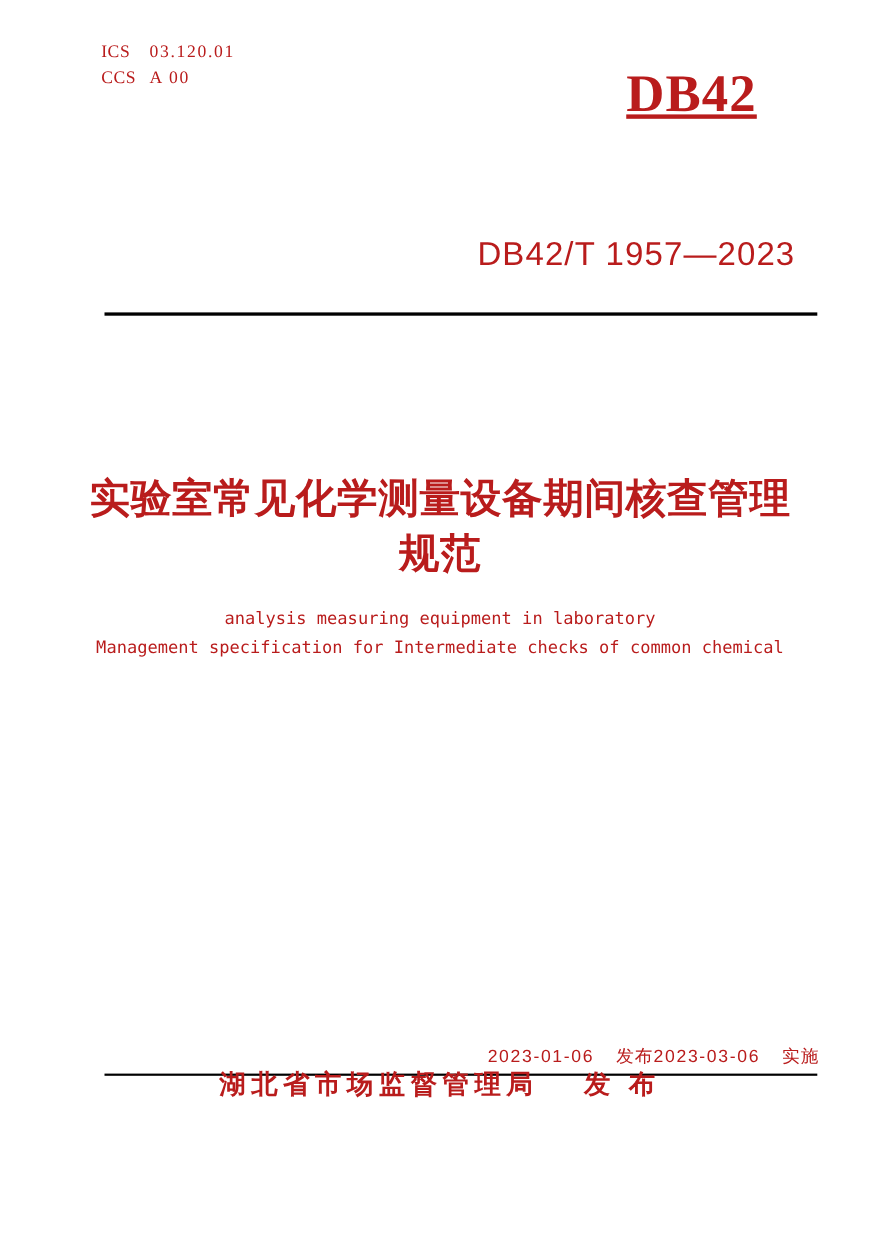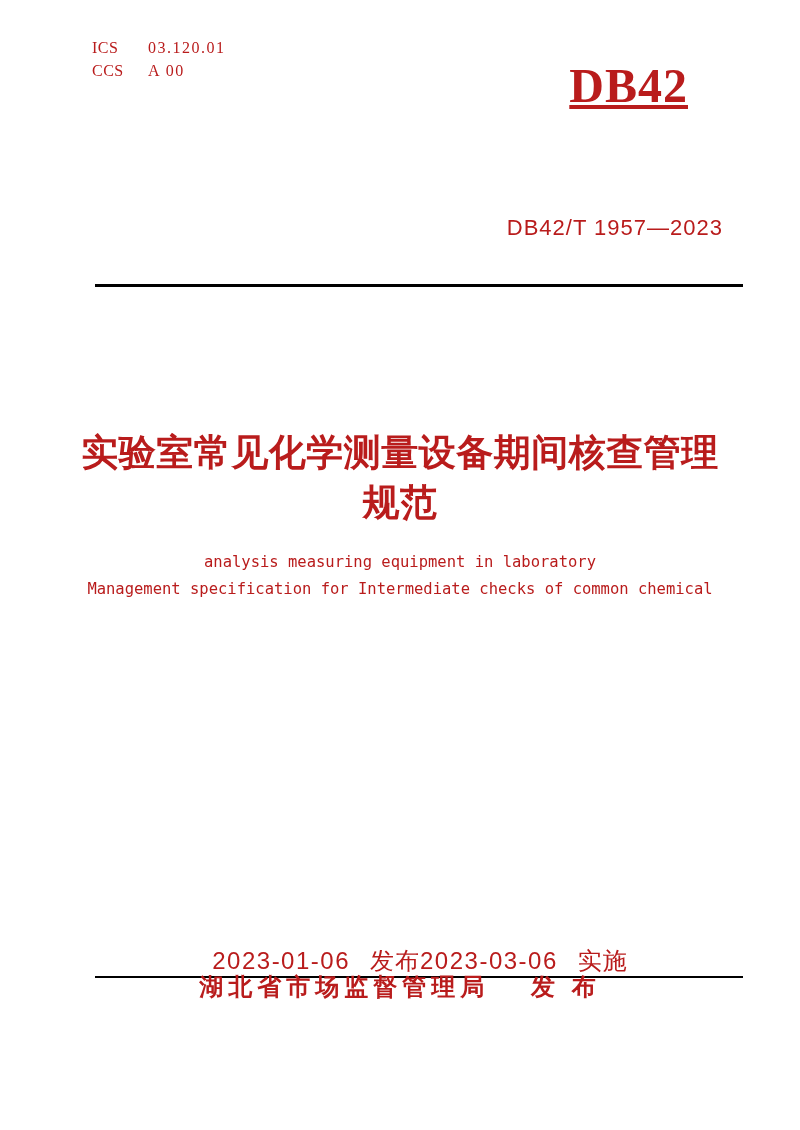--- a/index.html
+++ b/index.html
@@ -19,21 +19,21 @@
   .codes {
     position: absolute;
     left: 92px;
     top: 36px;
     font-family: "Liberation Serif", serif;
     font-size: 16px;
     line-height: 23px;
   }
   .code-row { display: flex; }
   .code-row .code-label { width: 44px; letter-spacing: 0.5px; }
-  .code-row .code-value { letter-spacing: 1.5px; margin-left: 12px; }
+  .code-row .code-value { letter-spacing: 1.5px; }
 
   
   .db42-logo {
     position: absolute;
     top: 62px;
     right: 112px;
     font-family: "Liberation Serif", serif;
     font-weight: bold;
     font-size: 48px;
     line-height: 1;
@@ -53,21 +53,21 @@
     text-align: justify;
     text-align-last: justify;
     white-space: nowrap;
   }
 
   
   .standard-number {
     position: absolute;
     top: 215px;
     right: 77px;
-    font-size: 22px;
+    font-size: 30px;
     letter-spacing: 1px;
     font-weight: 500;
   }
 
   .rule { position: absolute; left: 95px; width: 648px; background: #000000; }
   .rule-top { top: 284px; height: 3px; }
   .rule-bottom { top: 976px; height: 2px; }
 
   
   .doc-title {
@@ -94,22 +94,22 @@
     line-height: 27px;
   }
 
   
   .dates-row {
     position: absolute;
     left: 95px;
     top: 949px;
     width: 650px;
     display: flex;
-    justify-content: center;
-    font-size: 24px;
+    justify-content: flex-end;
+    font-size: 16px;
     line-height: 24px;
   }
   .date-item { display: flex; align-items: baseline; }
   .date-value { letter-spacing: 1.5px; }
   .date-label { margin-left: 20px; letter-spacing: 1px; }
 
   
   .publisher-row {
     position: absolute;
     top: 971px;

